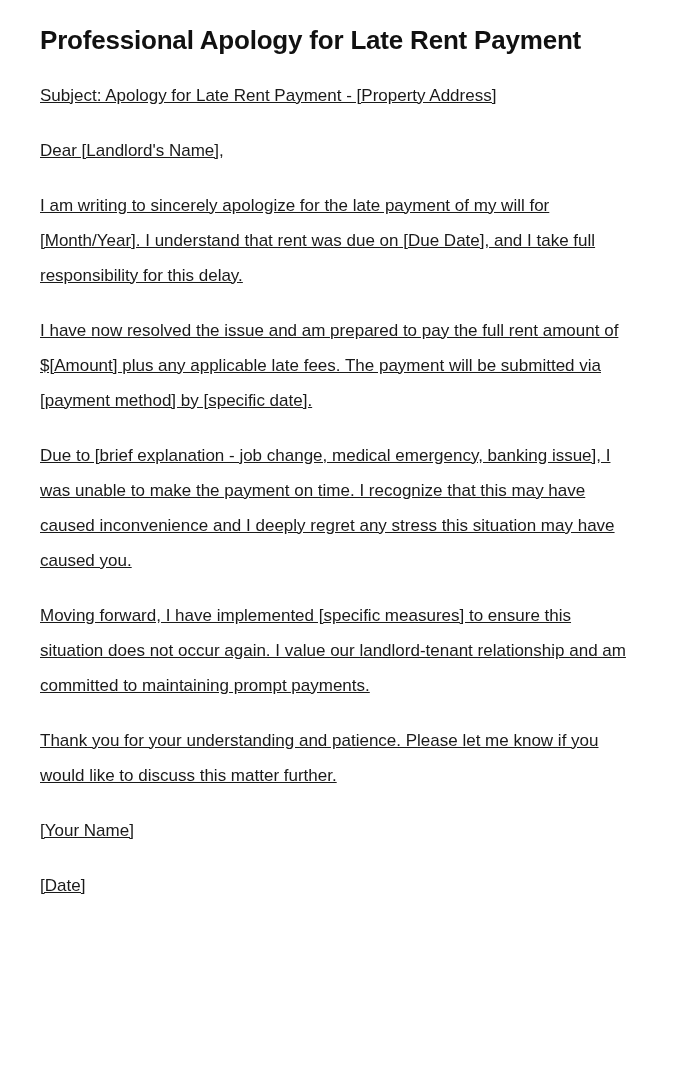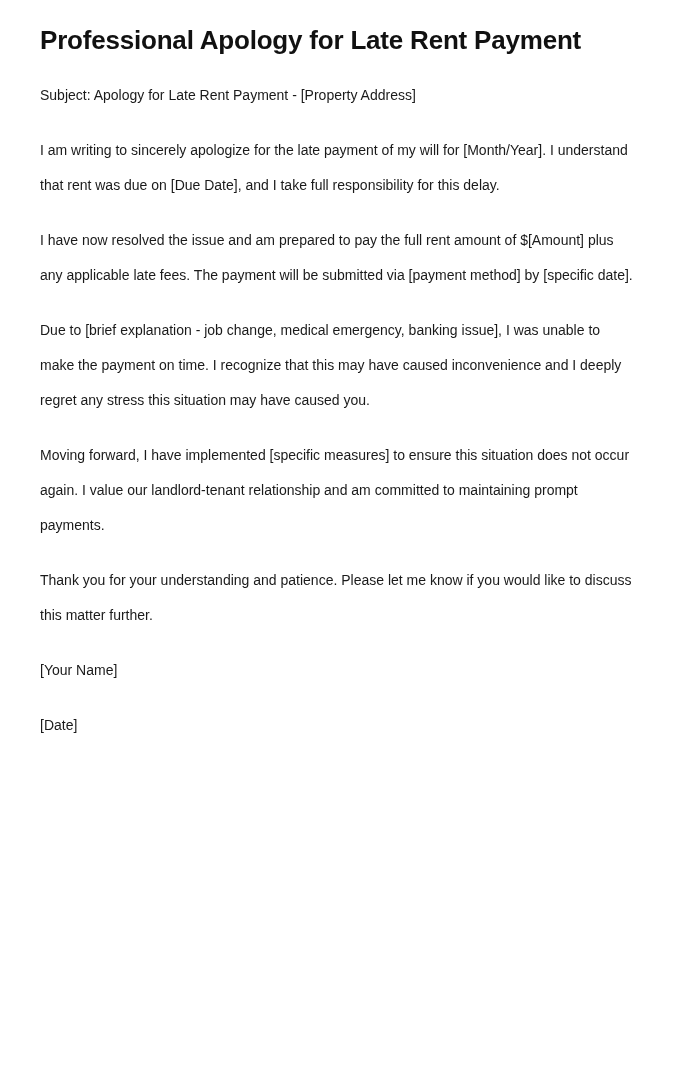--- a/index.html
+++ b/index.html
@@ -22,39 +22,41 @@
   .doc-title {
     font-size: 26px;
     font-weight: 700;
     line-height: 1.25;
     letter-spacing: -0.2px;
     color: #111111;
     margin: 0 0 21px 0;
     max-width: 620px;
   }
   .doc-para {
-    font-size: 14px;
+    font-size: 17px;
     line-height: 35px;
     font-weight: 400;
     color: #1a1a1a;
     margin: 20px 0;
     max-width: 595px;
+    text-decoration: underline;
   }
   .doc-para:first-of-type {
     margin-top: 0;
   }
 </style>
 </head>
 <body>
 
 <div class="page">
   <h1 class="doc-title">Professional Apology for Late Rent Payment</h1>
 
   <p class="doc-para">Subject: Apology for Late Rent Payment - [Property Address]</p>
 
+  <p class="doc-para">Dear [Landlord's Name],</p>
 
   <p class="doc-para">I am writing to sincerely apologize for the late payment of my will for [Month/Year]. I understand that rent was due on [Due Date], and I take full responsibility for this delay.</p>
 
   <p class="doc-para">I have now resolved the issue and am prepared to pay the full rent amount of $[Amount] plus any applicable late fees. The payment will be submitted via [payment method] by [specific date].</p>
 
   <p class="doc-para">Due to [brief explanation - job change, medical emergency, banking issue], I was unable to make the payment on time. I recognize that this may have caused inconvenience and I deeply regret any stress this situation may have caused you.</p>
 
   <p class="doc-para">Moving forward, I have implemented [specific measures] to ensure this situation does not occur again. I value our landlord-tenant relationship and am committed to maintaining prompt payments.</p>
 
   <p class="doc-para">Thank you for your understanding and patience. Please let me know if you would like to discuss this matter further.</p>

